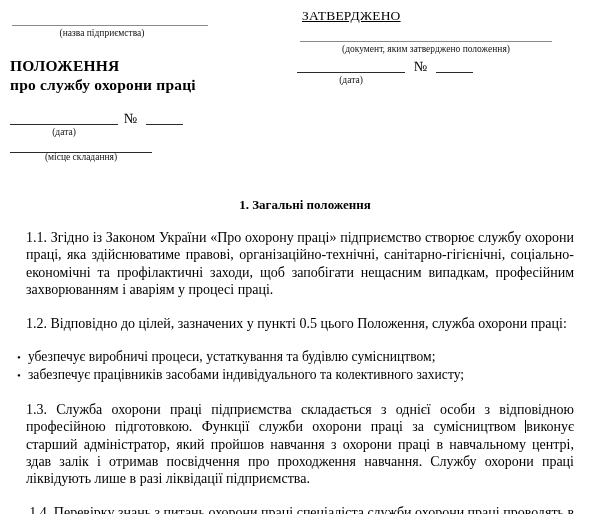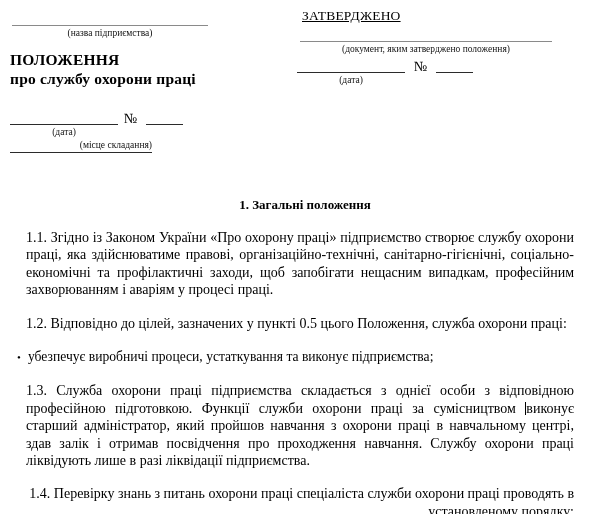--- a/index.html
+++ b/index.html
@@ -60,20 +60,21 @@
     letter-spacing: 0.2px;
     line-height: 15px;
     font-family: "Liberation Serif", "DejaVu Serif", serif;
   }
 
   .doc-title {
     font-weight: bold;
     font-size: 15.5px;
     line-height: 19px;
     letter-spacing: 0.2px;
+    margin-top: 6px;
   }
 
   
   .numrow {
     position: relative;
     height: 20px;
   }
   .blank {
     position: absolute;
     border-bottom: 1.3px solid #2b2b2b;
@@ -154,37 +155,37 @@
 <body>
 
 <div class="page">
 
   <div class="header">
 
     <div class="col-left">
 
       <div style="position:absolute; left:12px; top:25px; width:196px;" class="rule"></div>
 
-      <div style="position:absolute; left:12px; top:27px; width:196px;" class="caption">(назва підприємства)</div>
+      <div style="position:absolute; left:4px; top:27px; width:196px;" class="caption">(назва підприємства)</div>
 
       <div style="position:absolute; left:10px; top:50px;" class="doc-title">ПОЛОЖЕННЯ</div>
 
       <div style="position:absolute; left:10px; top:69px;" class="doc-title">про службу охорони праці</div>
 
       <div class="numrow" style="position:absolute; left:0; top:110px; width:290px;">
         <div class="blank" style="left:10px; top:14px; width:108px;"></div>
         <div class="nosign" style="left:124px; top:2px;">№</div>
         <div class="blank" style="left:146px; top:14px; width:37px;"></div>
       </div>
 
       <div style="position:absolute; left:10px; top:126px; width:108px;" class="caption">(дата)</div>
 
       <div class="blank" style="position:absolute; left:10px; top:152px; width:142px;"></div>
 
-      <div style="position:absolute; left:10px; top:139px; width:142px;text-align:right;" class="caption">(місце складання)</div>
+      <div style="position:absolute; left:10px; top:151px; width:142px;" class="caption">(місце складання)</div>
     </div>
 
     <div class="col-right">
 
       <div style="position:absolute; left:6px; top:8px;text-decoration:underline;" class="approve-word">ЗАТВЕРДЖЕНО</div>
 
       <div class="rule" style="position:absolute; left:4px; top:41px; width:252px;"></div>
 
       <div style="position:absolute; left:4px; top:43px; width:252px;" class="caption">(документ, яким затверджено положення)</div>
 
@@ -201,21 +202,24 @@
   <div class="body-block">
 
     <div class="sec-head">1. Загальні положення</div>
 
     <p class="para">1.1. Згідно із Законом України «Про охорону праці» підприємство створює службу охорони праці, яка здійснюватиме правові, організаційно-технічні, санітарно-гігієнічні, соціально-економічні та профілактичні заходи, щоб запобігати нещасним випадкам, професійним захворюванням і аваріям у процесі праці.</p>
 
     <p class="para">1.2. Відповідно до цілей, зазначених у пункті 0.5 цього Положення, служба охорони праці:</p>
 
     <ul class="bullets">
       <li>
-        <span class="bul">•</span><span class="litext">убезпечує виробничі процеси, устаткування та виконує підприємства;</span>
+        <span class="bul">•</span><span class="litext">убезпечує виробничі процеси, устаткування та будівлю сумісництвом;</span>
+      </li>
+      <li>
+        <span class="bul">•</span><span class="litext">забезпечує працівників засобами індивідуального та колективного захисту;</span>
       </li>
     </ul>
 
     <p class="para"><span>1.3. Служба охорони праці підприємства складається з однієї особи з відповідною професійною підготовкою. Функції служби охорони праці за сумісництвом </span><span class="caret"></span><span>виконує старший адміністратор, який пройшов навчання з охорони праці в навчальному центрі, здав залік і отримав посвідчення про проходження навчання. Службу охорони праці ліквідують лише в разі ліквідації підприємства.</span></p>
 
     <p class="para">1.4. Перевірку знань з питань охорони праці спеціаліста служби охорони праці проводять в установленому порядку:</p>
   </div>
 
 </div>
 

